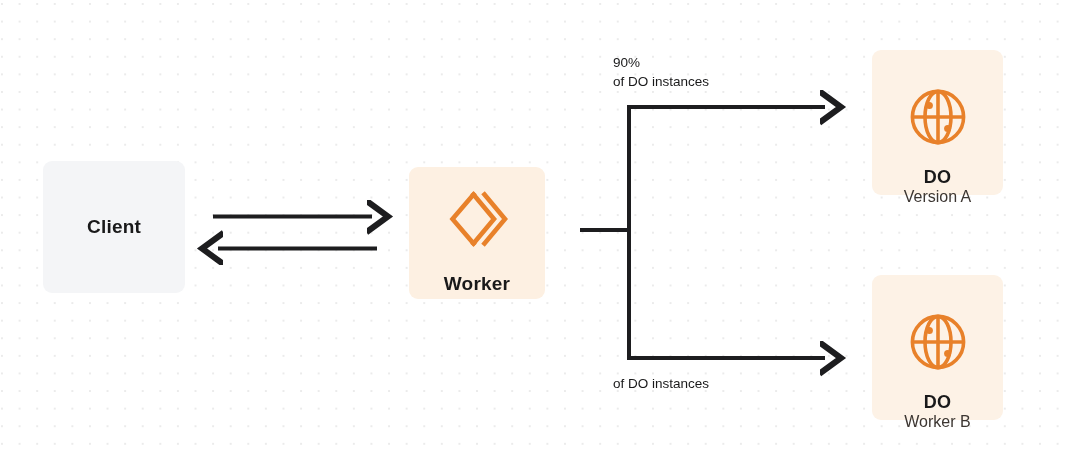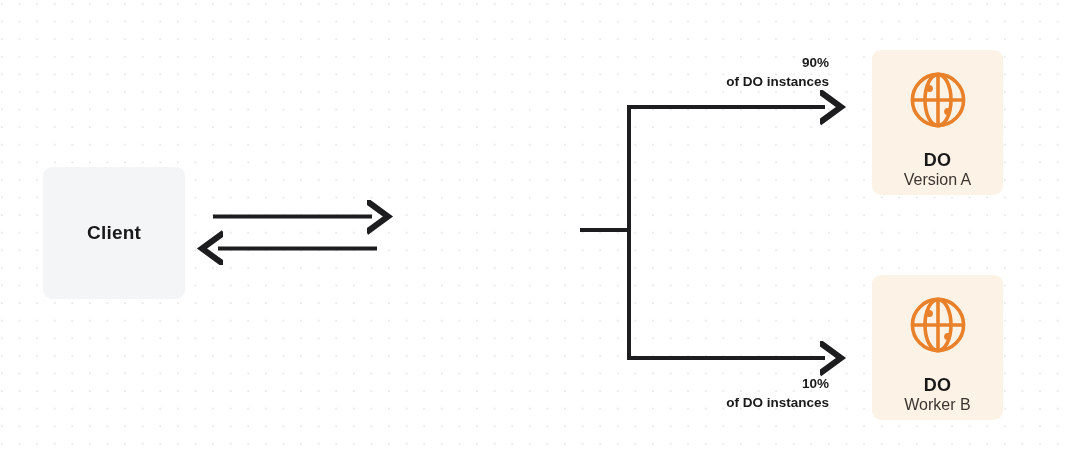--- a/index.html
+++ b/index.html
@@ -31,21 +31,21 @@
     border-radius: 9px;
     display: flex;
     flex-direction: column;
     align-items: center;
     justify-content: center;
   }
 
   
   #client-node {
     left: 43px;
-    top: 167px;
+    top: 161px;
     width: 142px;
     height: 132px;
     background: #f4f5f7;
   }
   #client-node .node-title {
     font-size: 19px;
     font-weight: bold;
     color: #19191a;
     letter-spacing: 0.2px;
   }
@@ -68,43 +68,43 @@
     letter-spacing: 0.2px;
   }
 
   
   .do-node {
     left: 872px;
     width: 131px;
     height: 145px;
     background: #fdf2e6;
     justify-content: flex-start;
-    padding-top: 21px;
+    padding-top: 38px;
   }
   #do-a-node { top: 50px; }
   #do-b-node { top: 275px; }
   .do-node .node-title {
     font-size: 18px;
     font-weight: bold;
     color: #19191a;
     margin-top: 17px;
     letter-spacing: 0.2px;
   }
   .do-node .node-sub {
     font-size: 16px;
     font-weight: normal;
     color: #3c3632;
   }
 
   
   .edge-label {
     position: absolute;
-    text-align: right;
+    text-align: left;
     font-size: 13.5px;
-    font-weight: bold;
+    font-weight: normal;
     color: #19191a;
     line-height: 19px;
     white-space: nowrap;
   }
   #label-top { left: 613px; top: 53px; width: 216px; }
   #label-bottom { left: 613px; top: 374px; width: 216px; }
 
   
   #edges {
     position: absolute;
@@ -152,20 +152,34 @@
 
     <g>
       <line x1="627" y1="358" x2="825" y2="358" stroke="#1d1d1f" stroke-width="4" marker-end="url(#arrowhead-right)"></line>
     </g>
   </svg>
 
   <div class="node" id="client-node">
     <span class="node-title">Client</span>
   </div>
 
+  <div class="node" id="worker-node">
+    <span>
+      <svg width="62" height="56" viewBox="0 0 62 56" aria-hidden="true">
+        <g fill="none" stroke="#e8812a" stroke-width="4.6" stroke-linecap="square" stroke-linejoin="miter">
+
+          <path d="M27.5 3.5 L6.5 28 L27.5 52.5"></path>
+          <path d="M27.5 3.5 L48 28 L27.5 52.5"></path>
+
+          <path d="M38.5 3.5 L59 28 L38.5 52.5"></path>
+        </g>
+      </svg>
+    </span>
+    <span class="node-title">Worker</span>
+  </div>
 
   <div class="node do-node" id="do-a-node">
     <span>
       <svg width="58" height="58" viewBox="0 0 58 58" aria-hidden="true">
         <g fill="none" stroke="#e8812a" stroke-width="3.6">
           <circle cx="29" cy="29" r="25.6"></circle>
           <line x1="29" y1="3.4" x2="29" y2="54.6"></line>
           <line x1="3.4" y1="29" x2="54.6" y2="29"></line>
           <ellipse cx="29" cy="29" rx="13" ry="25.6"></ellipse>
         </g>
@@ -193,17 +207,16 @@
     <span class="node-title">DO</span>
     <span class="node-sub">Worker B</span>
   </div>
 
   <div class="edge-label" id="label-top">
     <div>90%</div>
     <div>of DO instances</div>
   </div>
 
   <div class="edge-label" id="label-bottom">
-    <div>10%</div>
     <div>of DO instances</div>
   </div>
 
 </div>
 
 </body></html>

